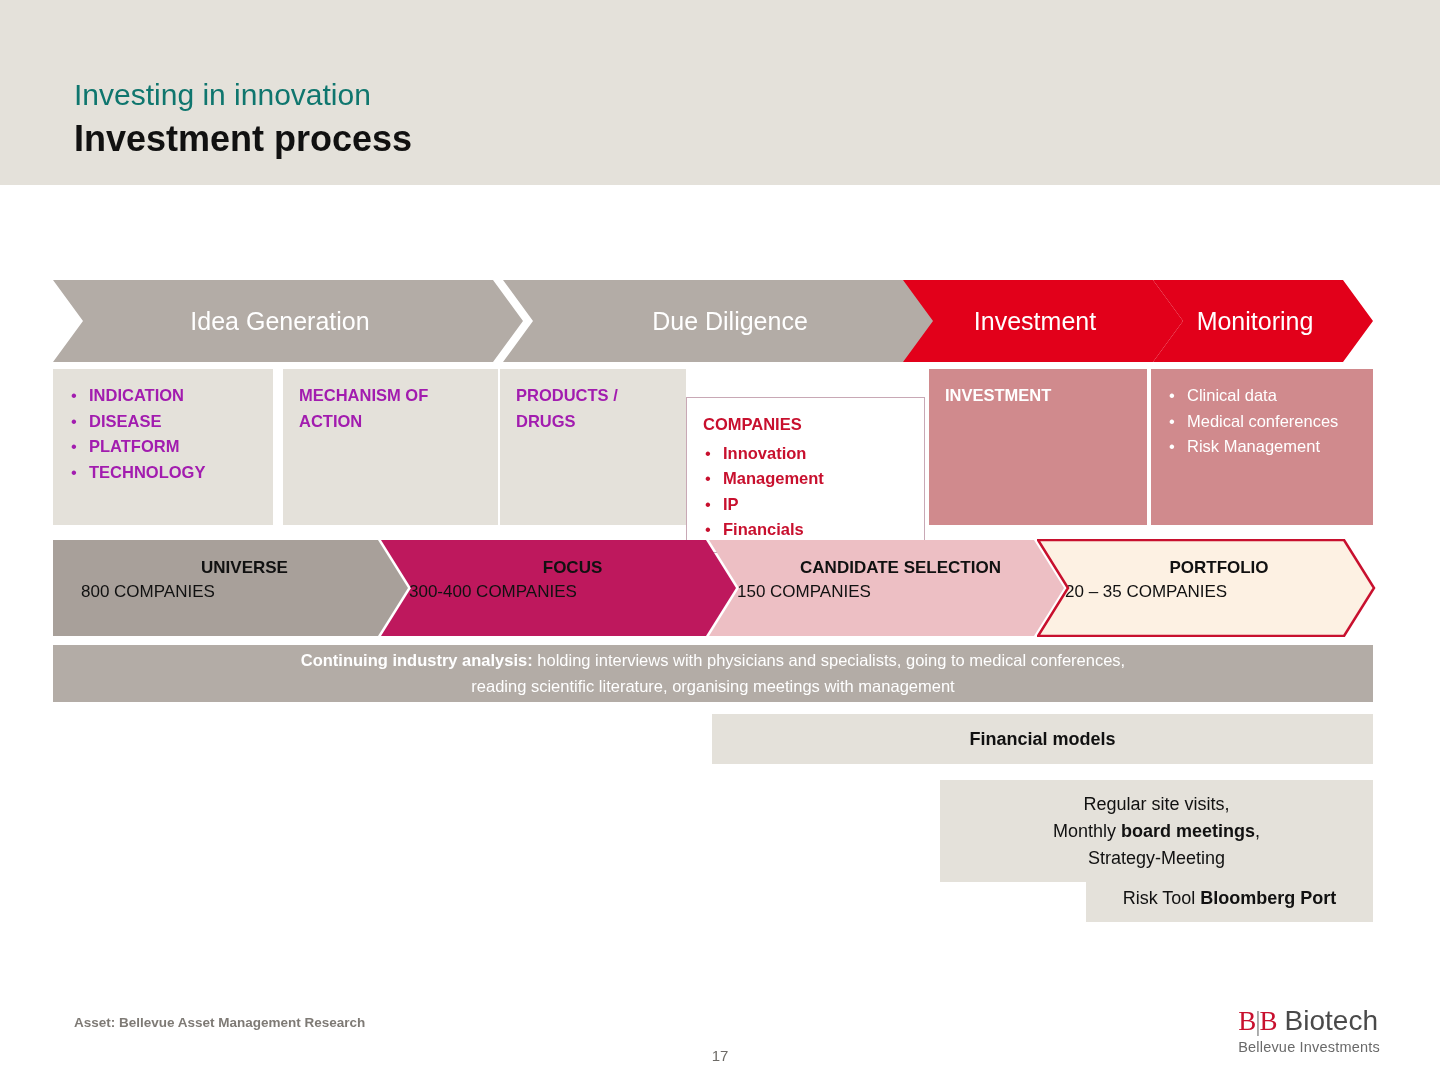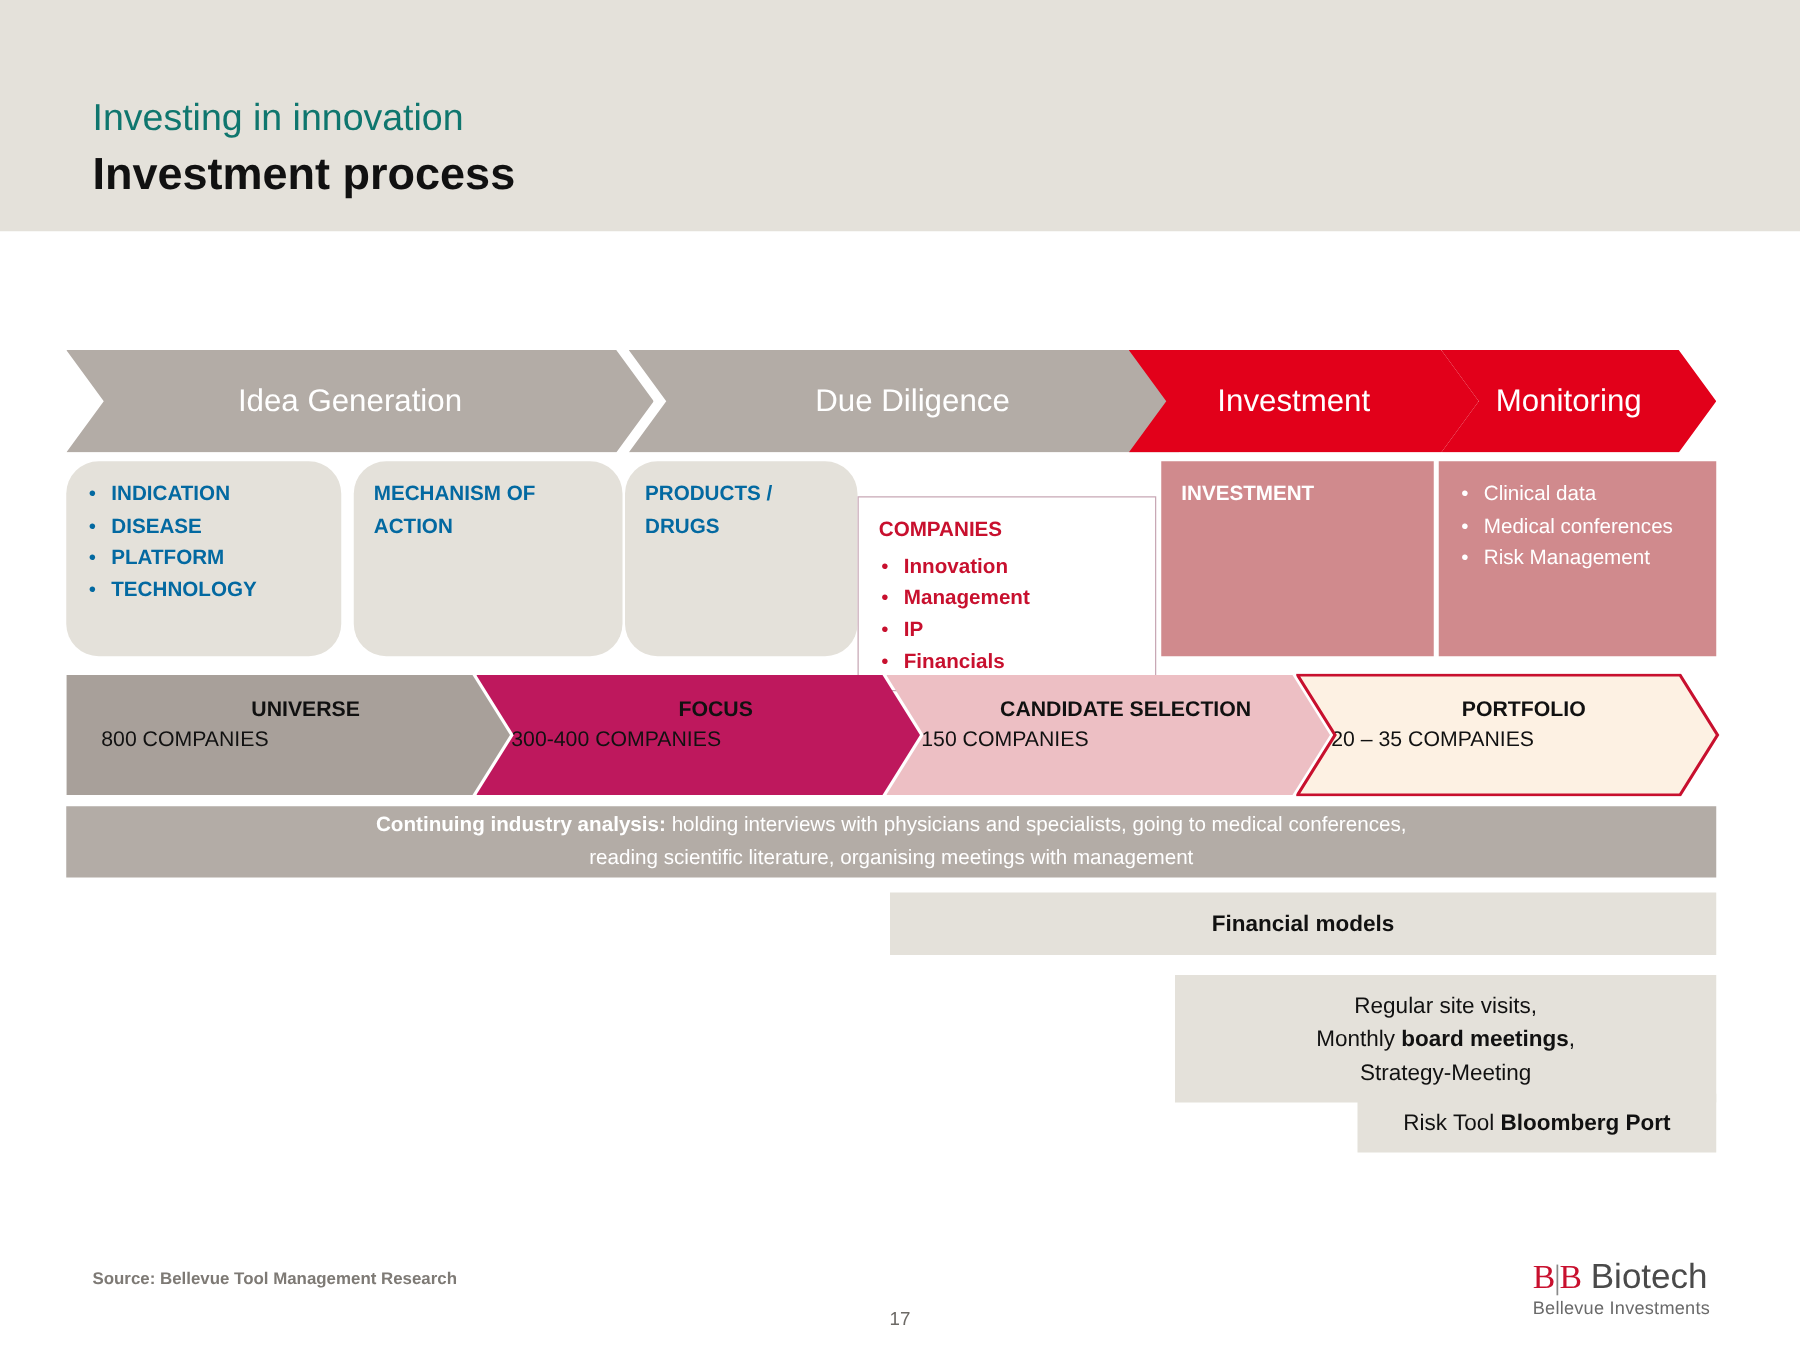--- a/index.html
+++ b/index.html
@@ -35,21 +35,21 @@
   }
   .chev span { position: relative; left: -8px; }
 
   
   .boxes-row { position: absolute; left: 53px; top: 369px; width: 1320px; height: 156px; }
   .box {
     position: absolute; top: 0; height: 156px;
     padding: 14px 16px;
     font-size: 16.5px; line-height: 1.55;
   }
-  .box-grey { background: #e4e1da; color: #0369a1; border-radius: 26px; }
+  .box-grey { background: #e4e1da; color: #a21caf; }
   .box-rose { background: #d08a8d; color: #ffffff; }
   .box-white-red { background: #ffffff; border: 1px solid #c8a8b5; color: #c8102e; margin-top: 28px; }
 
   .bullet-list { list-style: none; }
   .bullet-list li { position: relative; padding-left: 20px; }
   .bullet-list li:before {
     content: "•"; position: absolute; left: 2px; top: 0;
   }
   b.lbl { font-weight: bold; }
 
@@ -79,21 +79,21 @@
 
   
   .source {
     position: absolute; left: 74px; top: 1015px;
     font-size: 13.5px; font-weight: bold; color: #7e7a75;
   }
   .pagenum {
     position: absolute; left: 0; top: 1047px; width: 1440px;
     text-align: center; font-size: 15px; color: #6d6a66;
   }
-  .logo { position: absolute; right: 72px; top: 1005px; text-align: left; }
+  .logo { position: absolute; right: 60px; top: 1005px; text-align: left; }
   .logo-top { display: flex; align-items: baseline; gap: 8px; }
   .logo-bb { font-family: "Liberation Serif", serif; font-size: 27px; color: #c8102e; letter-spacing: -1px; }
   .logo-bb .bar-sep { color: #8a8a8a; }
   .logo-word { font-size: 28px; color: #4a4a4a; }
   .logo-sub { font-size: 14.5px; color: #6a6a6a; margin-top: 2px; letter-spacing: .2px; }
 </style>
 </head>
 <body>
 
 <div class="header">
@@ -201,21 +201,21 @@
   </div>
   <div>Strategy-Meeting</div>
 </div>
 
 <div class="bar" style="left:1086px; top:875px; width:287px; height:47px;">
   <div>
     <span>Risk Tool </span><b>Bloomberg Port</b>
   </div>
 </div>
 
-<div class="source">Source: Bellevue Tool Management Research</div>
+<div class="source">Asset: Bellevue Asset Management Research</div>
 <div class="pagenum">17</div>
 <div class="logo">
   <div class="logo-top">
     <span class="logo-bb"><span>B</span><span class="bar-sep">|</span><span>B</span></span>
     <span class="logo-word">Biotech</span>
   </div>
   <div class="logo-sub">Bellevue Investments</div>
 </div>
 
 </body></html>

